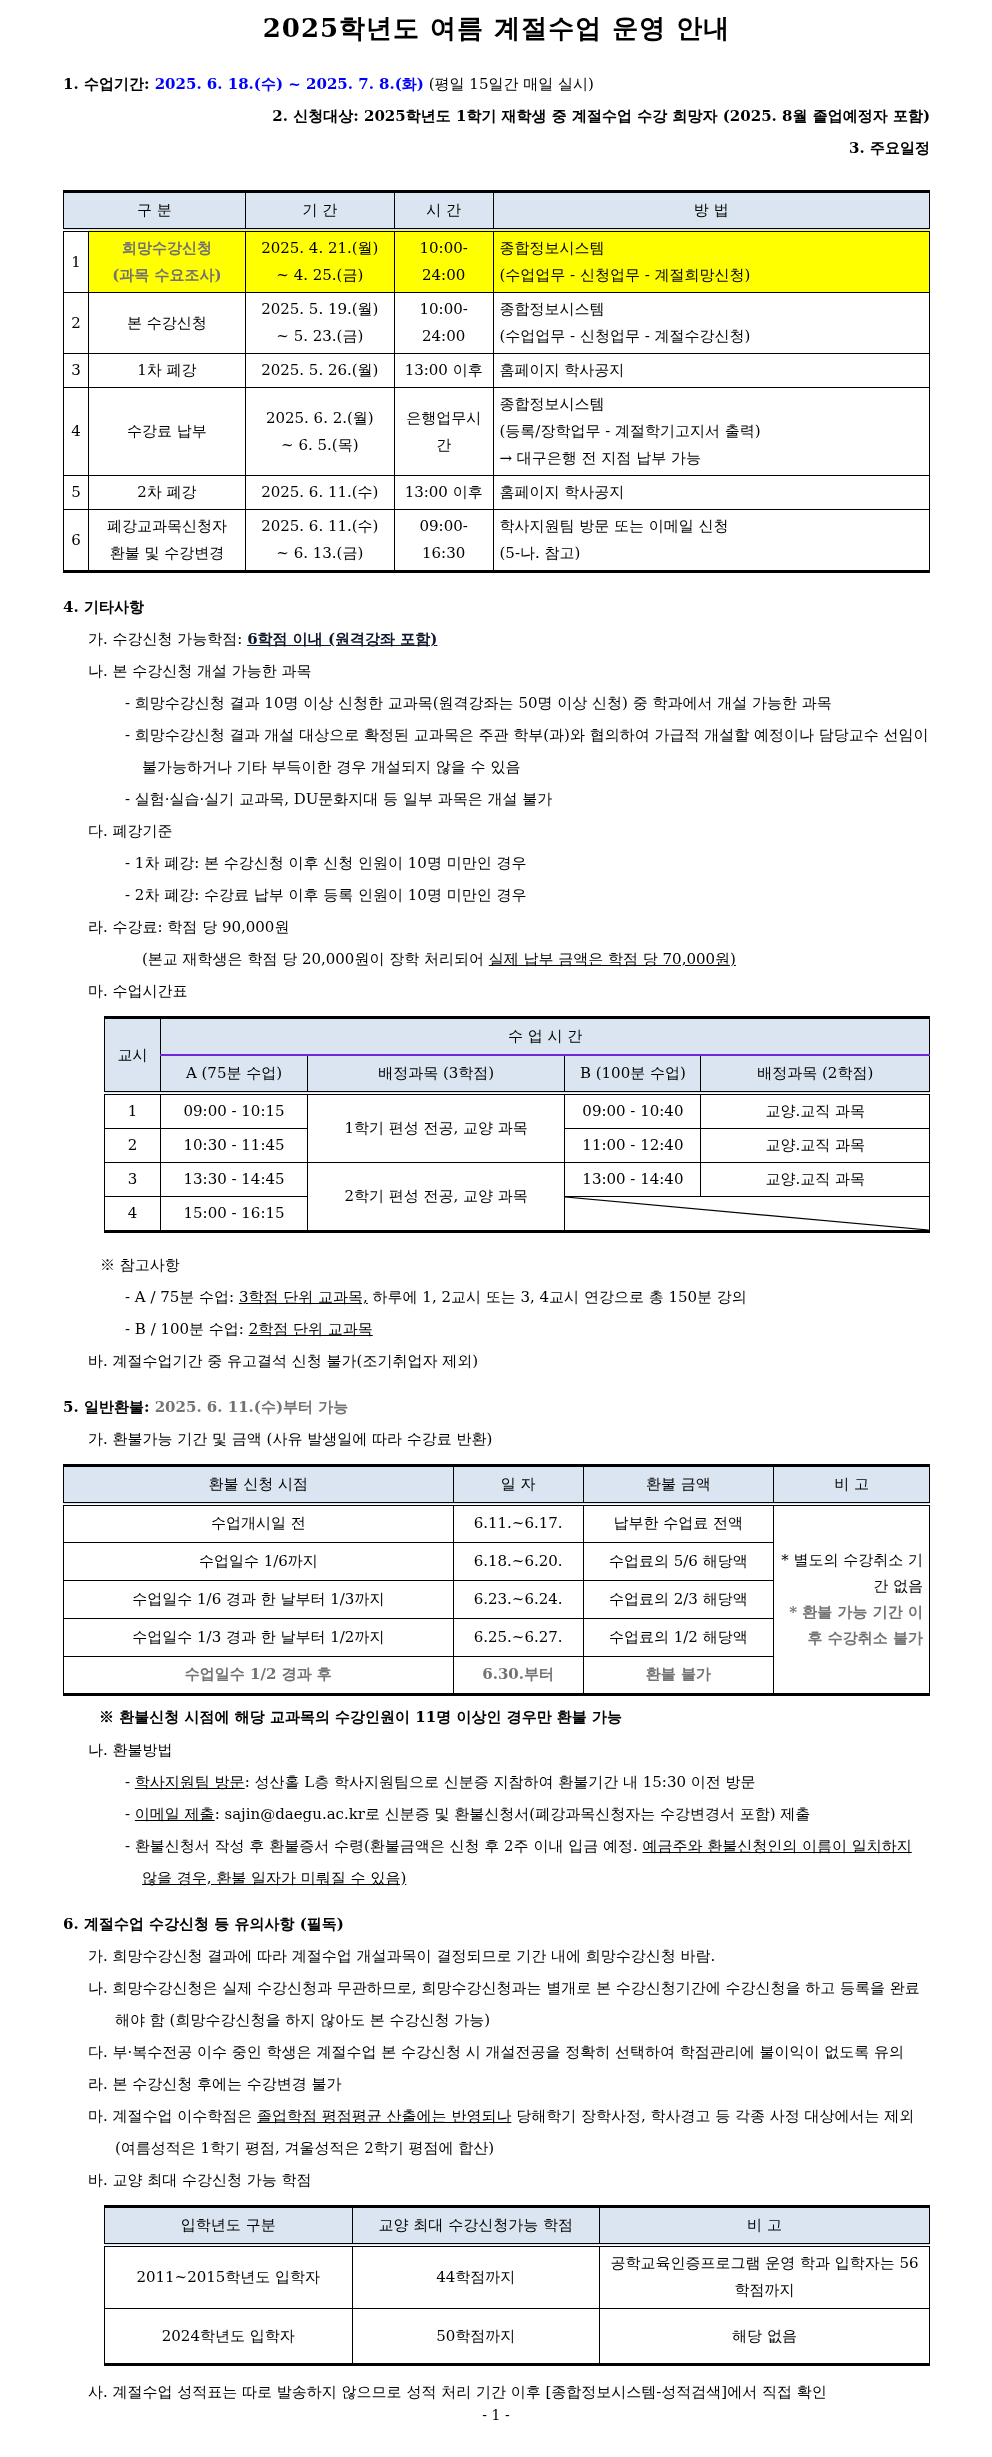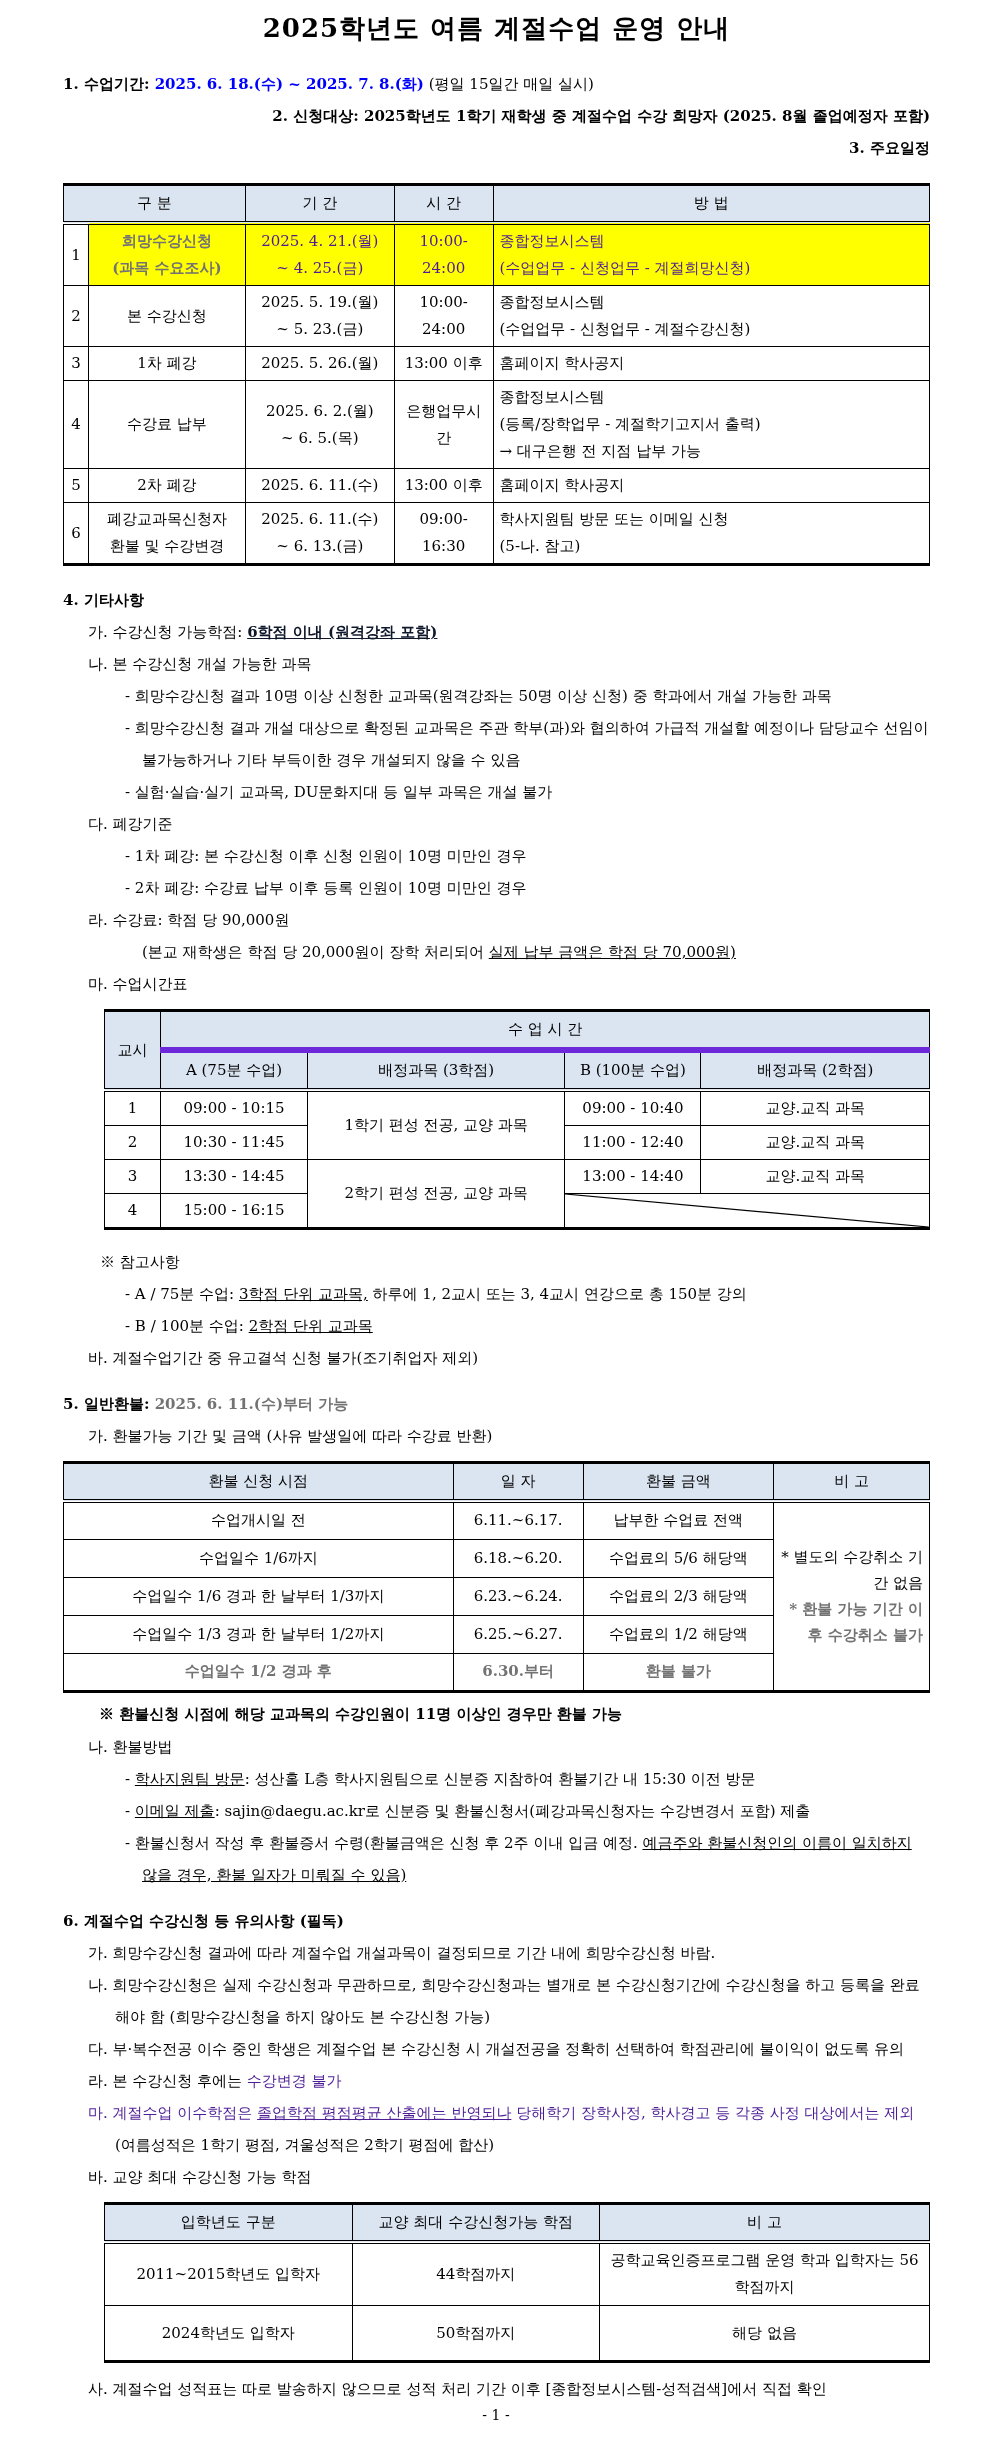--- a/index.html
+++ b/index.html
@@ -11,34 +11,34 @@
     font-size: 15px; color: #000; line-height: 32px;
   }
   .title { text-align: center; font-size: 26px; font-weight: bold; line-height: 36px; letter-spacing: 1px; margin-bottom: 22px; }
   .sec { font-weight: bold; }
   .sec-gap { margin-top: 14px; }
   .l1 { margin-left: 25px; padding-left: 27px; text-indent: -27px; }
   .l2 { margin-left: 62px; padding-left: 17px; text-indent: -17px; }
   .note-l { margin-left: 37px; padding-left: 20px; text-indent: -20px; }
   .blue-b { color: #0000ff; font-weight: bold; }
   .link-blue { color: #0f172a; font-weight: bold; text-decoration: underline; }
-  .red { color: #4c1d95; }
+  .red { color: #000000; }
   .red-b { color: #737373; font-weight: bold; }
   .u { text-decoration: underline; }
   .b { font-weight: bold; text-align: right; }
 
   table { border-collapse: collapse; width: 100%; table-layout: fixed; }
   table.doc { border-top: 3px solid #000; border-bottom: 3px solid #000; }
   table.doc td { border: 1px solid #000; text-align: center; vertical-align: middle;
                  padding: 3px 6px; line-height: 27px; }
   table.doc tr.head td { background: #dbe5f1; border-bottom: 4px double #000; line-height: 29px; }
   td.pre { white-space: pre-line; }
   td.left { text-align: left; }
 
-  .tbl-schedule { margin: 19px 0 18px 0; }
+  .tbl-schedule { margin: 26px 0 18px 0; }
   .tbl-schedule td.hl { background: #ffff00; }
   .tbl-schedule td.method { text-align: left; }
 
   .tbl-indent { width: calc(100% - 41px); margin-left: 41px; }
   .tbl-time { margin-top: 9px; margin-bottom: 16px; }
   .tbl-time td { line-height: 23px; }
   .diag-cell { position: relative; padding: 0; height: 31px; }
   .diag-cell svg { position: absolute; left: 0; top: 0; width: 100%; height: 100%; display: block; }
 
   .tbl-refund { margin: 9px 0 4px 0; }
@@ -154,21 +154,21 @@
   <colgroup>
       <col style="width:6.8%">
       <col style="width:17.8%">
       <col style="width:31.2%">
       <col style="width:16.5%">
       <col style="width:27.7%">
     </colgroup>
   <tbody>
       <tr class="head">
     <td rowspan="2" style="border-bottom:4px double #000">교시</td>
-    <td colspan="4" style="border-bottom:6px solid #6d28d9">수 업 시 간</td>
+    <td colspan="4" style="border-bottom:2px solid #6d28d9">수 업 시 간</td>
   </tr>
   <tr class="head">
     <td>A (75분 수업)</td>
     <td>배정과목 (3학점)</td>
     <td>B (100분 수업)</td>
     <td>배정과목 (2학점)</td>
   </tr>
   <tr>
     <td>1</td>
     <td>09:00 - 10:15</td>

